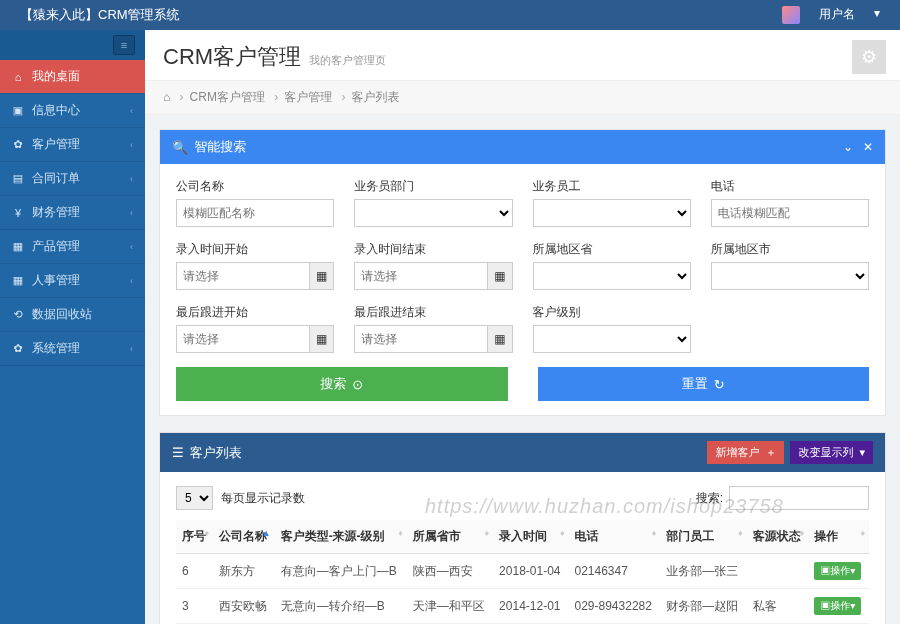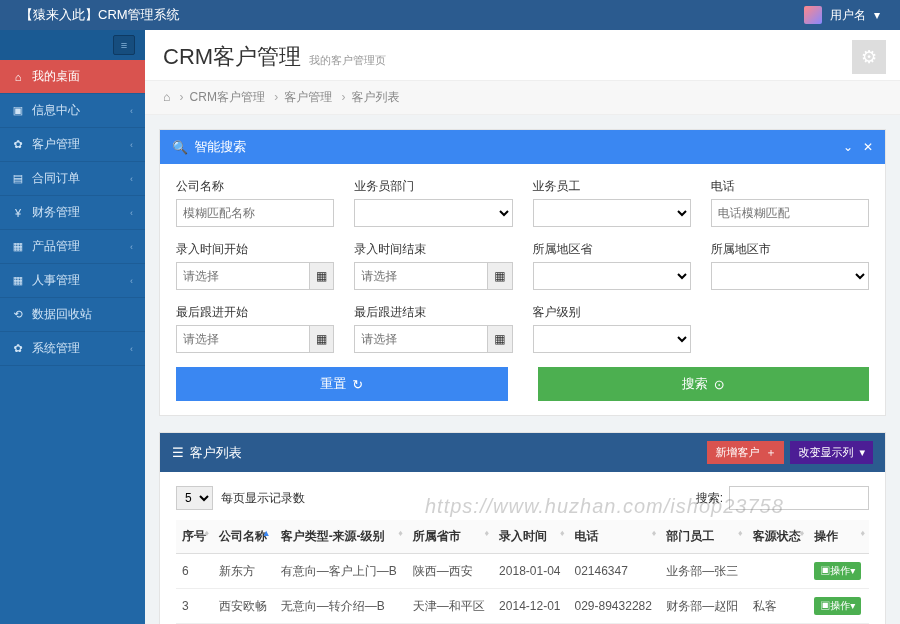--- a/index.html
+++ b/index.html
@@ -1,19 +1,19 @@
 <!DOCTYPE html>
 <html><head>
 <meta charset="utf-8">
 <style>
 * { margin: 0; padding: 0; box-sizing: border-box; font-family: "Microsoft YaHei", Arial, sans-serif; }
 body { background: #f0f3f5; font-size: 12px; color: #333; }
 .topbar { background: #2b5b8f; height: 30px; display: flex; align-items: center; justify-content: space-between; padding: 0 20px; color: #fff; }
 .topbar-title { font-size: 13px; }
-.topbar-user { display: flex; align-items: center; gap: 8px; font-size: 12px; cursor: pointer; }
+.topbar-user { display: flex; gap: 19px; font-size: 12px; cursor: pointer; }
 .avatar { width: 18px; height: 18px; background: linear-gradient(135deg,#f88,#88f); border-radius: 2px; }
 .layout { display: flex; }
 .sidebar { width: 145px; background: #2167a6; min-height: 594px; }
 .menu-toggle { background: #1a5a93; height: 30px; display: flex; align-items: center; justify-content: flex-end; padding-right: 10px; }
 .toggle-btn { width: 22px; height: 20px; background: #164d7e; border: 1px solid #0e3a63; border-radius: 2px; display: flex; align-items: center; justify-content: center; cursor: pointer; }
 .toggle-btn span { color: #88b3d9; font-size: 11px; }
 .menu-item { display: flex; align-items: center; justify-content: space-between; padding: 8px 12px; color: #cfe3f5; font-size: 12px; cursor: pointer; border-bottom: 1px solid #1d5d97; }
 .menu-item.active { background: #d9534f; color: #fff; }
 .menu-item .left { display: flex; align-items: center; gap: 8px; }
 .menu-icon { width: 12px; font-size: 11px; text-align: center; }
@@ -207,27 +207,27 @@
             <div class="form-group">
                 <label>最后跟进结束</label>
                 <div class="date-group">
                   <input class="form-control" placeholder="请选择" style="">
                   <div class="date-addon">▦</div>
                 </div>
               </div>
             <div class="form-group"><label>客户级别</label><select class="form-control"><option></option></select></div>
           </div>
           <div class="btn-row">
+            <button class="btn btn-green">
+                <span>搜索</span> 
+                <span>⊙</span>
+              </button>
             <button class="btn btn-blue">
                 <span>重置</span> 
                 <span>↻</span>
-              </button>
-            <button class="btn btn-green">
-                <span>搜索</span> 
-                <span>⊙</span>
               </button>
           </div>
         </div>
       </div>
 
       <div class="panel">
         <div class="panel-head darkblue">
           <div class="title">
               <span>☰</span>
               <span>客户列表</span>

